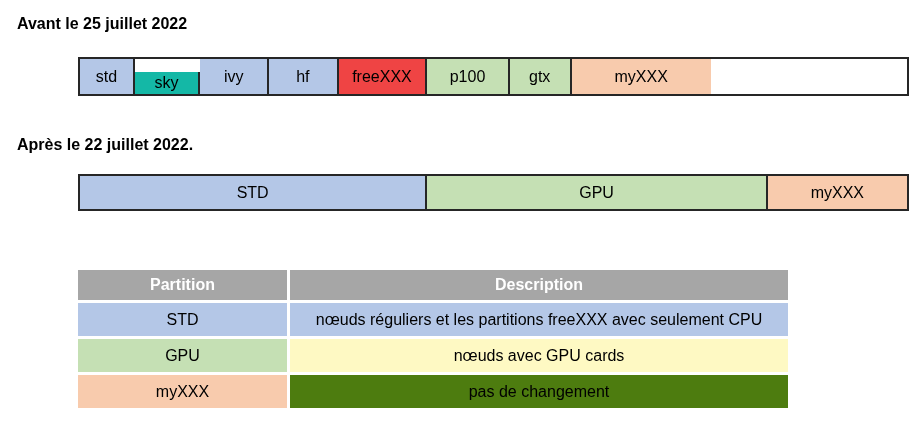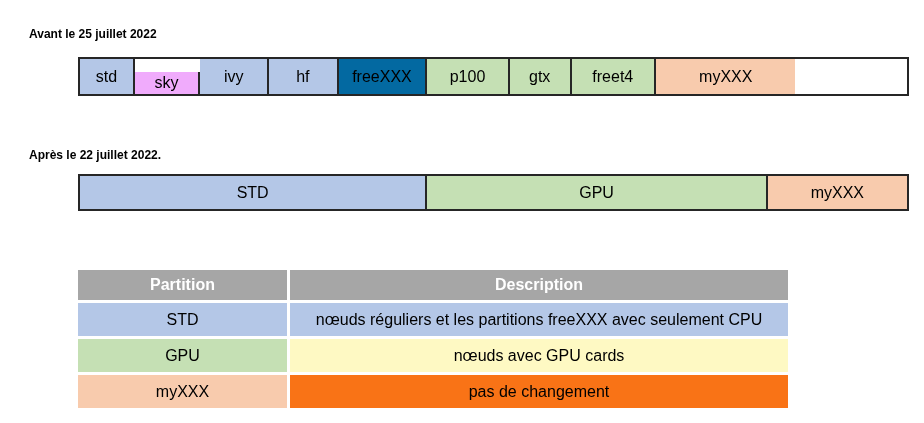--- a/index.html
+++ b/index.html
@@ -12,22 +12,22 @@
     width: 924px;
     height: 423px;
     background: #ffffff;
     font-family: "Liberation Sans", sans-serif;
     color: #000000;
     overflow: hidden;
   }
   .heading {
     position: absolute;
     left: 13px;
-    margin: 16px;
-    font-size: 12px;
+    margin: 4px;
+    font-size: 16px;
     font-weight: bold;
     color: #000000;
     white-space: nowrap;
   }
   .heading-before { top: 11px; }
   .heading-after  { top: 132px; }
 
   .bar {
     position: absolute;
     left: 78px;
@@ -86,27 +86,26 @@
 </style>
 </head>
 <body>
 
 <div class="canvas">
 
   <h1 class="heading heading-before">Avant le 25 juillet 2022</h1>
 
   <div class="bar bar-before">
       <div class="bar-cell" style="width: 6.62%; background: rgb(180, 199, 231); border-color: rgb(38, 38, 38); color: rgb(0, 0, 0);">std</div>
-      <div class="bar-cell" style="width: 7.94%; background: #f0abfc; border-color: rgb(38, 38, 38); color: rgb(0, 0, 0); margin-top: 13px;">sky</div>
+      <div class="bar-cell" style="width: 7.94%; background: #14b8a6; border-color: rgb(38, 38, 38); color: rgb(0, 0, 0); margin-top: 13px;">sky</div>
       <div class="bar-cell" style="width: 8.3%; background: rgb(180, 199, 231); border-color: rgb(38, 38, 38); color: rgb(0, 0, 0);">ivy</div>
       <div class="bar-cell" style="width: 8.42%; background: rgb(180, 199, 231); border-color: rgb(38, 38, 38); color: rgb(0, 0, 0);">hf</div>
-      <div class="bar-cell" style="width: 10.71%; background: #0369a1; border-color: rgb(38, 38, 38); color: rgb(0, 0, 0);">freeXXX</div>
+      <div class="bar-cell" style="width: 10.71%; background: #ef4444; border-color: rgb(38, 38, 38); color: rgb(0, 0, 0);">freeXXX</div>
       <div class="bar-cell" style="width: 9.99%; background: rgb(197, 224, 180); border-color: rgb(38, 38, 38); color: rgb(0, 0, 0);">p100</div>
       <div class="bar-cell" style="width: 7.46%; background: rgb(197, 224, 180); border-color: rgb(38, 38, 38); color: rgb(0, 0, 0); text-align: right;">gtx</div>
-      <div class="bar-cell" style="width: 10.23%; background: rgb(197, 224, 180); border-color: rgb(38, 38, 38); color: rgb(0, 0, 0);">freet4</div>
       <div class="bar-cell" style="width: 16.85%; background: rgb(248, 203, 173); border-color: rgb(38, 38, 38); color: rgb(0, 0, 0);">myXXX</div>
     </div>
 
   <h1 class="heading heading-after">Après le 22 juillet 2022.</h1>
 
   <div class="bar bar-after">
       <div class="bar-cell" style="width: 42%; background: rgb(180, 199, 231); border-color: rgb(38, 38, 38); color: rgb(0, 0, 0);">STD</div>
       <div class="bar-cell" style="width: 41.16%; background: rgb(197, 224, 180); border-color: rgb(38, 38, 38); color: rgb(0, 0, 0);">GPU</div>
       <div class="bar-cell" style="width: 16.84%; background: rgb(248, 203, 173); border-color: rgb(38, 38, 38); color: rgb(0, 0, 0);">myXXX</div>
     </div>
@@ -120,18 +119,18 @@
         <div class="trow">
           <div class="tcell tcell-partition" style="background: rgb(180, 199, 231); color: rgb(0, 0, 0);">STD</div>
           <div class="tcell tcell-desc" style="background: rgb(180, 199, 231); color: rgb(0, 0, 0);">nœuds réguliers et les partitions freeXXX avec seulement CPU</div>
         </div>
         <div class="trow">
           <div class="tcell tcell-partition" style="background: rgb(197, 224, 180); color: rgb(0, 0, 0);">GPU</div>
           <div class="tcell tcell-desc" style="background: #fef9c3; color: rgb(0, 0, 0);">nœuds avec GPU cards</div>
         </div>
         <div class="trow">
           <div class="tcell tcell-partition" style="background: rgb(248, 203, 173); color: rgb(0, 0, 0);">myXXX</div>
-          <div class="tcell tcell-desc" style="background: #f97316; color: rgb(0, 0, 0);">pas de changement</div>
+          <div class="tcell tcell-desc" style="background: #4d7c0f; color: rgb(0, 0, 0);">pas de changement</div>
         </div>
       </div>
   </div>
 
 </div>
 
 </body></html>

